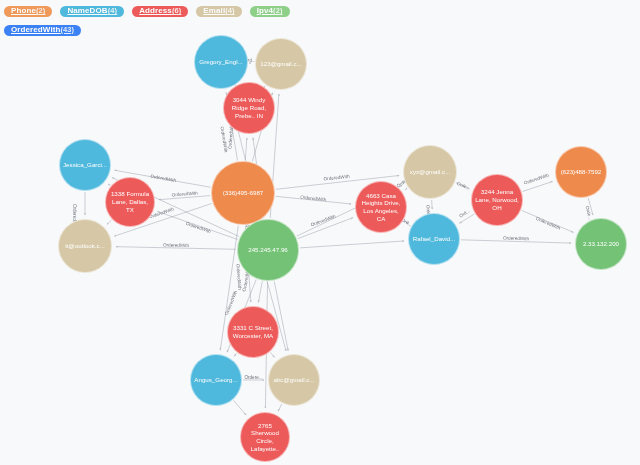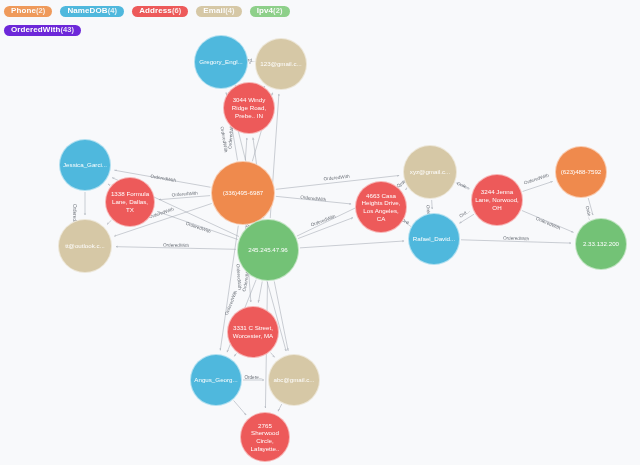--- a/index.html
+++ b/index.html
@@ -35,20 +35,21 @@
     display: inline-block;
     border-radius: 8px;
     padding: 1px 7px 2px 7px;
     margin-right: 8px;
     font-size: 8px;
     font-weight: bold;
     color: #ffffff;
     letter-spacing: .1px;
     vertical-align: middle;
     text-shadow: 0 0 1px rgba(0,0,0,.08);
+    text-decoration: underline;
   }
   .chip .cnt {
     font-weight: bold;
     opacity: .85;
     font-size: 7.5px;
   }
   
   #graph {
     position: absolute;
     left: 0;
@@ -99,21 +100,21 @@
     fill: none;
   }
 </style>
 </head>
 <body>
 
 <div id="app">
 
   <div id="legend">
       <div class="legend-row"><span class="chip" style="background: rgb(239, 154, 91);"><span>Phone</span><span class="cnt">(2)</span></span><span class="chip" style="background: rgb(79, 184, 221);"><span>NameDOB</span><span class="cnt">(4)</span></span><span class="chip" style="background: rgb(237, 90, 90);"><span>Address</span><span class="cnt">(6)</span></span><span class="chip" style="background: rgb(214, 200, 166);"><span>Email</span><span class="cnt">(4)</span></span><span class="chip" style="background: rgb(142, 208, 138);"><span>Ipv4</span><span class="cnt">(2)</span></span></div>
-      <div class="legend-row"><span class="chip" style="background: #6d28d9;"><span>OrderedWith</span><span class="cnt">(43)</span></span></div>
+      <div class="legend-row"><span class="chip" style="background: #3b82f6;"><span>OrderedWith</span><span class="cnt">(43)</span></span></div>
     </div>
 
   <div id="graph">
     <svg id="edges">
       <defs>
         <marker id="arw" markerWidth="5" markerHeight="5" refX="4.4" refY="1.7" orient="auto" markerUnits="strokeWidth">
           <path d="M0,0 L0,3.4 L4.4,1.7 z" fill="#9aa1ab" stroke="none"></path>
         </marker>
       </defs>
       <g id="edge-lines">

